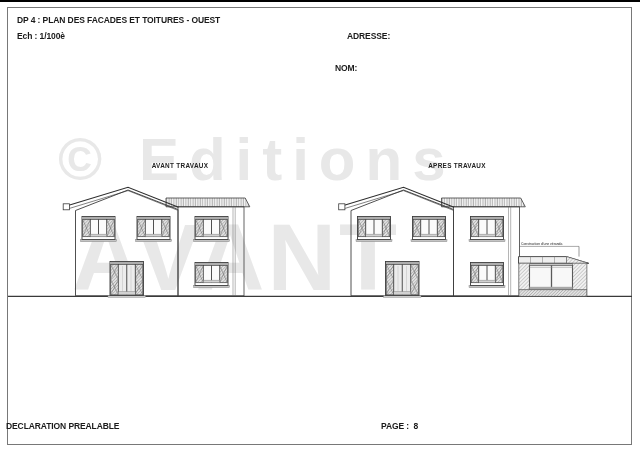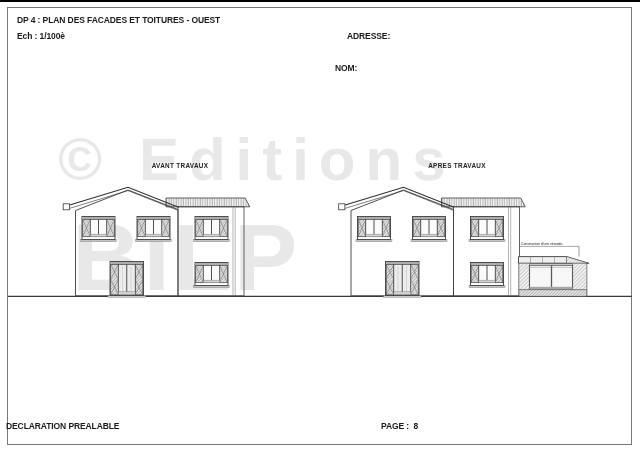--- a/index.html
+++ b/index.html
@@ -43,21 +43,21 @@
 <div id="top-edge" class="abs"></div>
 
 <div id="page-border" class="abs"></div>
 
 <div id="header-title" class="abs hdr txt">DP 4 : PLAN DES FACADES ET TOITURES - OUEST</div>
 <div id="header-scale" class="abs hdr txt">Ech : 1/100è</div>
 <div id="nom-label" class="abs hdr txt">NOM:</div>
 <div id="adresse-label" class="abs hdr txt">ADRESSE:</div>
 
 <div id="wm-line1" class="abs wm">© Editions</div>
-<div id="wm-line2" class="abs wm">BILP</div>
+<div id="wm-line2" class="abs wm">AVANT</div>
 
 <div id="caption-avant" class="abs caption">AVANT TRAVAUX</div>
 <div id="caption-apres" class="abs caption">APRES TRAVAUX</div>
 
 <svg id="drawing-layer" class="abs" width="640" height="453" viewBox="0 0 640 453">
   <defs>
     <pattern id="pVert" width="2.4" height="8" patternUnits="userSpaceOnUse">
       <rect width="2.4" height="8" fill="#f4f4f4"></rect>
       <line x1="1" y1="0" x2="1" y2="8" stroke="#808080" stroke-width="0.65"></line>
     </pattern>

